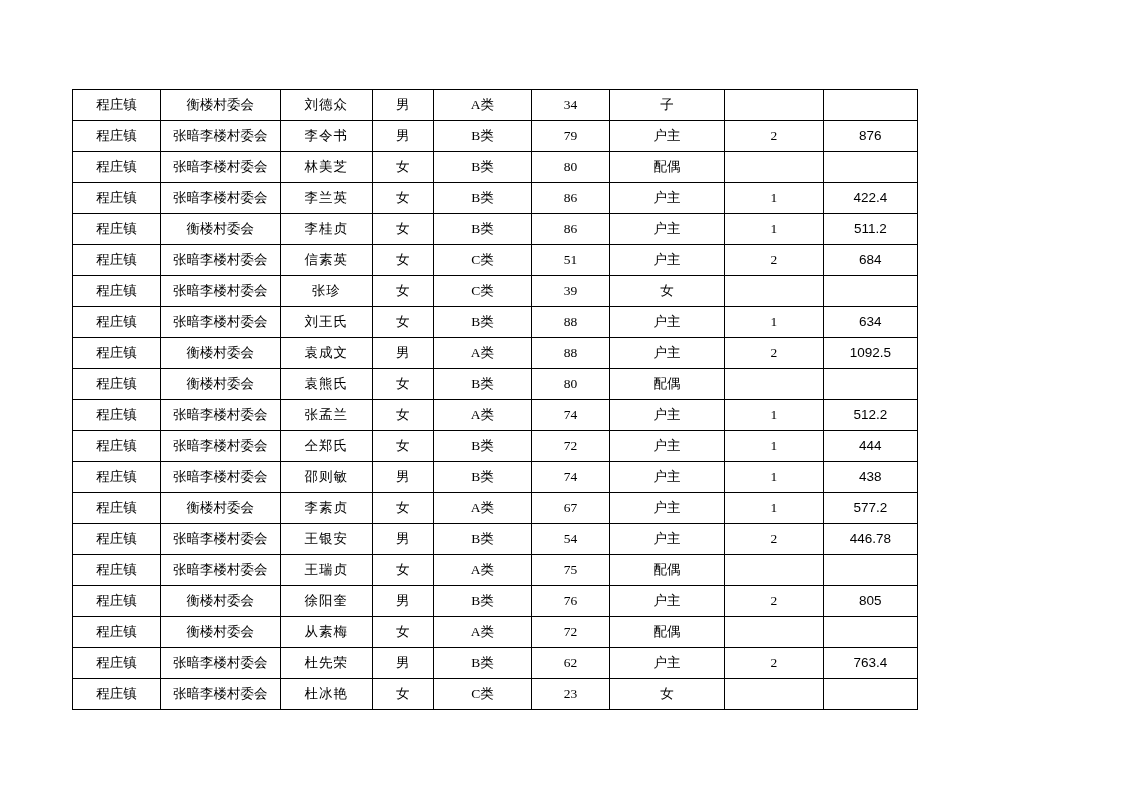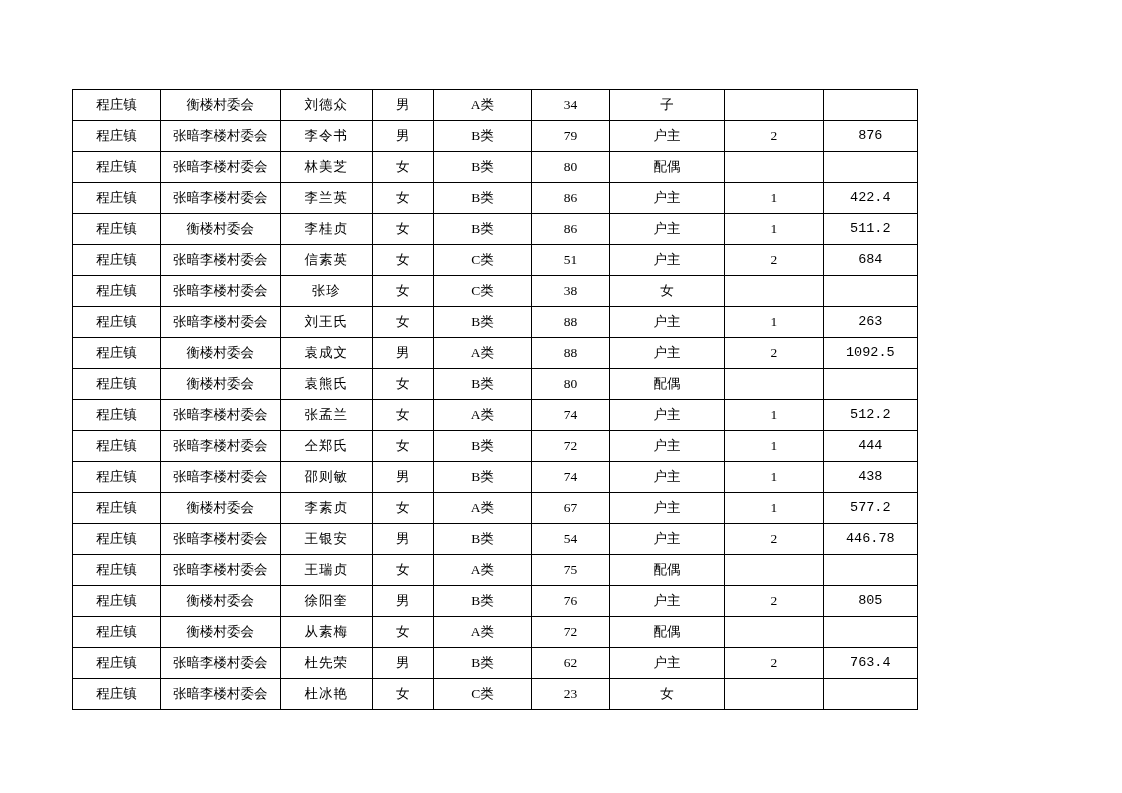--- a/index.html
+++ b/index.html
@@ -50,21 +50,21 @@
   col.c4 { width: 94px; }
   col.c5 { width: 74px; }
   col.c6 { width: 110px; }
   col.c7 { width: 94px; }
   col.c8 { width: 90px; }
 
   td.cell-name {
     letter-spacing: 1px;
   }
   td.cell-amount {
-    font-family: Liberation Mono, monospace;
+    font-family: Liberation Sans, sans-serif;
   }
 </style>
 </head>
 <body>
 
 <div class="page">
   <div class="table-wrap">
     <table class="data-table">
       <colgroup>
         <col class="c0">
@@ -143,35 +143,35 @@
             <td>户主</td>
             <td>2</td>
             <td class="cell-amount">684</td>
           </tr>
           <tr>
             <td>程庄镇</td>
             <td>张暗李楼村委会</td>
             <td class="cell-name">张珍</td>
             <td>女</td>
             <td>C类</td>
-            <td>38</td>
+            <td>39</td>
             <td>女</td>
             <td></td>
             <td class="cell-amount"></td>
           </tr>
           <tr>
             <td>程庄镇</td>
             <td>张暗李楼村委会</td>
             <td class="cell-name">刘王氏</td>
             <td>女</td>
             <td>B类</td>
             <td>88</td>
             <td>户主</td>
             <td>1</td>
-            <td class="cell-amount">263</td>
+            <td class="cell-amount">634</td>
           </tr>
           <tr>
             <td>程庄镇</td>
             <td>衡楼村委会</td>
             <td class="cell-name">袁成文</td>
             <td>男</td>
             <td>A类</td>
             <td>88</td>
             <td>户主</td>
             <td>2</td>

